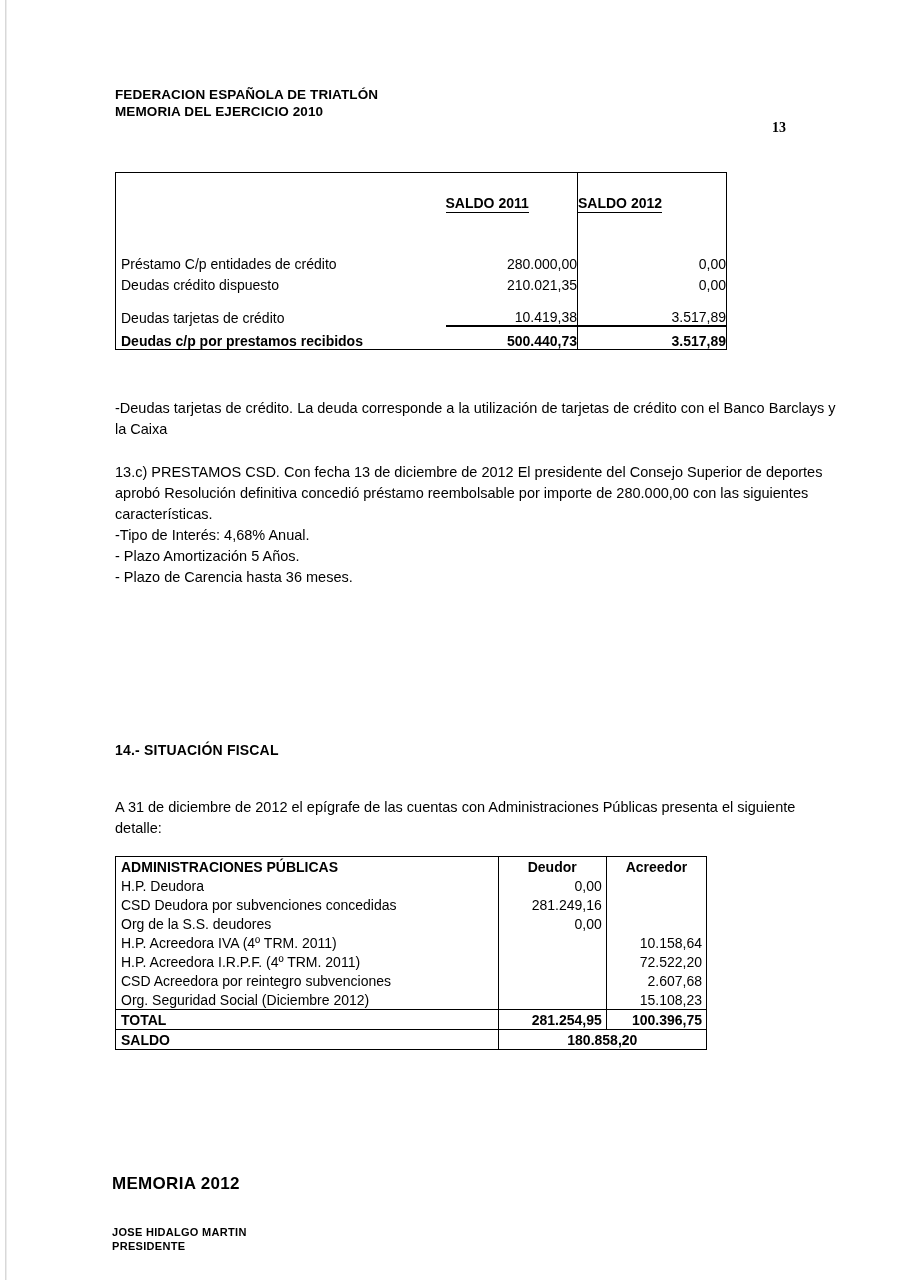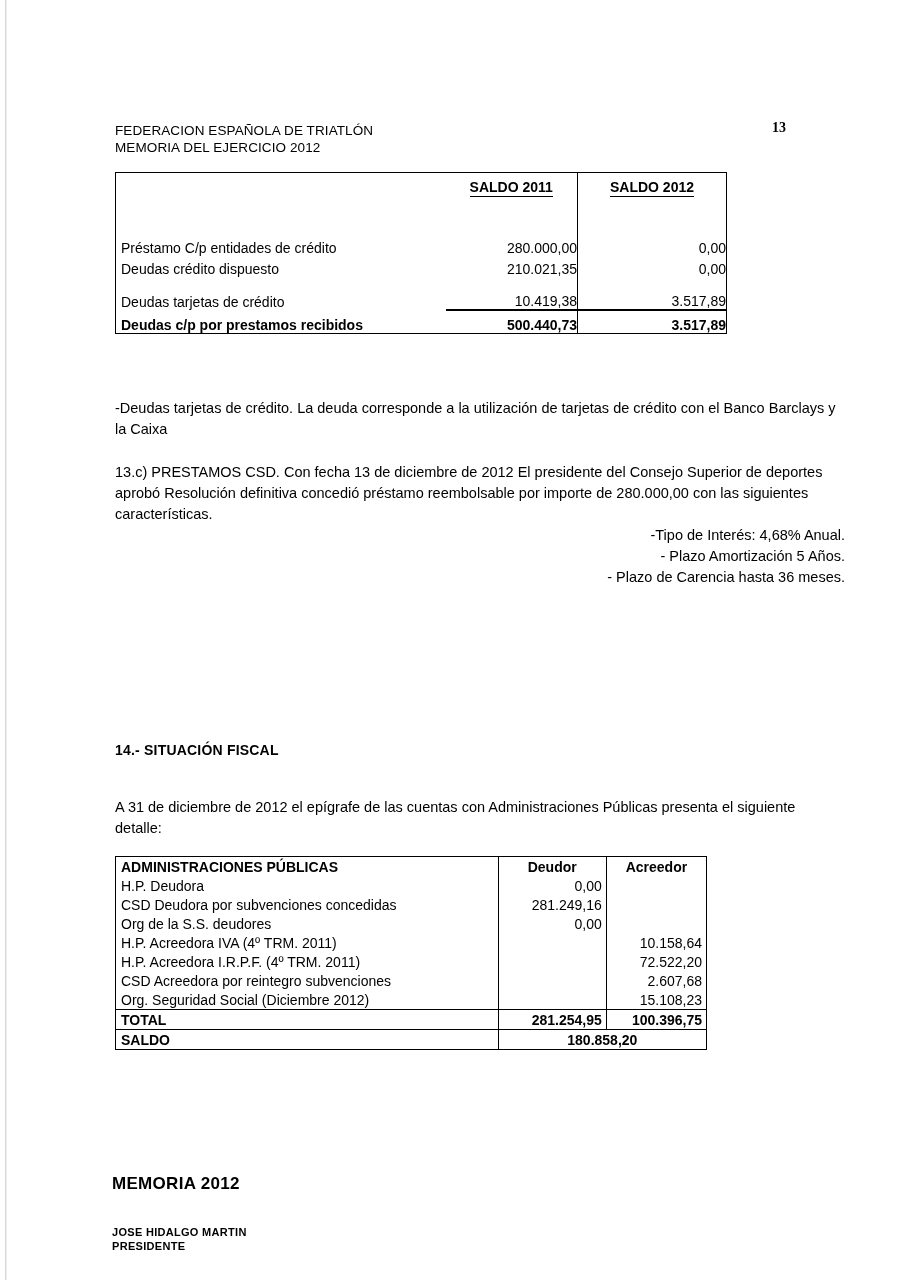--- a/index.html
+++ b/index.html
@@ -32,24 +32,23 @@
     left: 6px;
     background: #ececec;
   }
 
   
   .doc-header {
     position: absolute;
     left: 115px;
     top: 86px;
     font-size: 13.5px;
-    font-weight: normal;
+    font-weight: bold;
     line-height: 17px;
     letter-spacing: 0.1px;
-    margin-top: 36px;
   }
   .page-number {
     position: absolute;
     left: 772px;
     top: 120px;
     font-family: "Liberation Serif", serif;
     font-weight: bold;
     font-size: 14px;
   }
 
@@ -75,23 +74,23 @@
   .t1 .c-2012  { width: 149px; }
 
   .t1-outer {
     border: 1.5px solid #000;
   }
   .t1 td.div-left {
     border-left: 1.5px solid #000;
   }
   .t1 .hdr-cell {
     height: 40px;
-    text-align: center;
+    text-align: left;
     vertical-align: top;
-    padding-top: 6px;
+    padding-top: 22px;
   }
   .t1 .hdr-cell span {
     font-weight: bold;
     font-size: 14px;
     border-bottom: 1.5px solid #000;
     padding-bottom: 1px;
   }
   .t1 .spacer-row td { height: 16px; }
   .t1 .lbl {
     padding-left: 5px;
@@ -116,21 +115,21 @@
   
   .para {
     position: absolute;
     left: 115px;
     width: 730px;
     font-size: 14.5px;
     line-height: 21px;
   }
   .p1 { top: 398px; }
   .p2 { top: 462px; }
-  .p2 .tight { text-align: right; }
+  .p2 .tight { text-align: left; }
 
   .section-title {
     position: absolute;
     left: 115px;
     top: 742px;
     font-size: 14px;
     font-weight: bold;
     letter-spacing: 0.2px;
   }
   .p3 {
@@ -213,21 +212,21 @@
 </head>
 <body>
 
 <div class="page">
 
   <div class="scan-edge"></div>
   <div class="scan-edge b"></div>
 
   <div class="doc-header">
     <div>FEDERACION ESPAÑOLA DE TRIATLÓN</div>
-    <div>MEMORIA DEL EJERCICIO 2012</div>
+    <div>MEMORIA DEL EJERCICIO 2010</div>
   </div>
   <div class="page-number">13</div>
 
   <div class="tbl1-wrap">
     <table class="t1 t1-outer">
       <colgroup>
         <col class="c-label">
           <col class="c-2011">
           <col class="c-2012">
       </colgroup>

